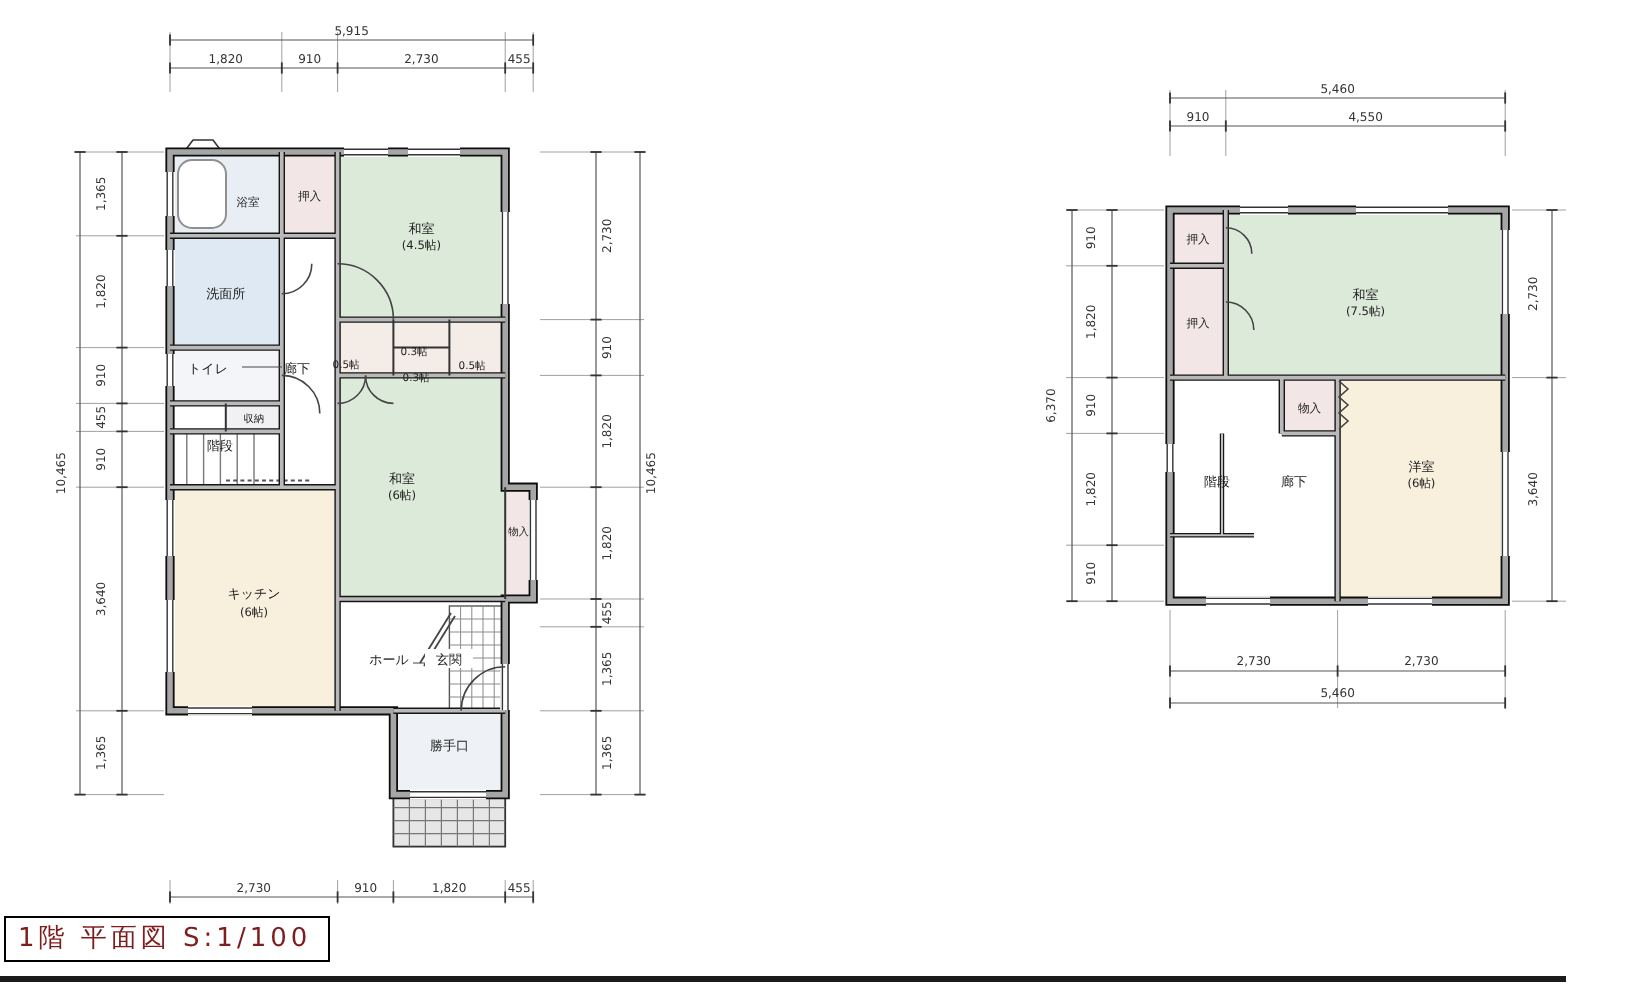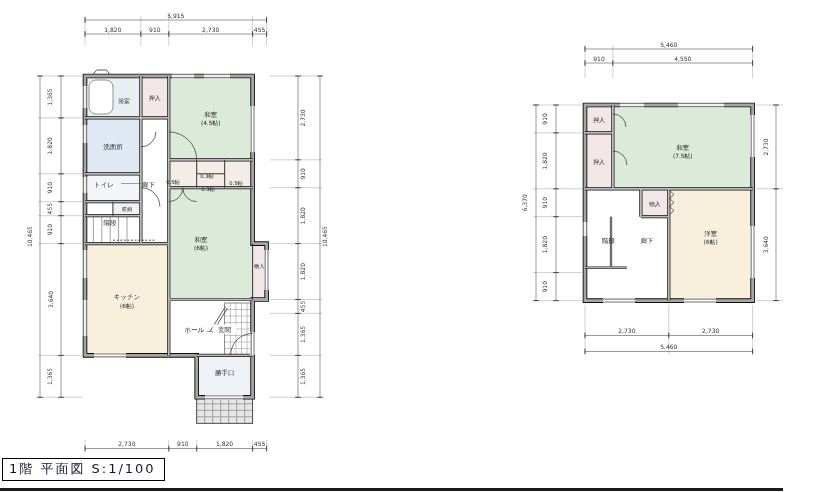--- a/index.html
+++ b/index.html
@@ -4,21 +4,21 @@
 <style>
   html,body{margin:0;padding:0;background:#fff;}
   #canvas{position:relative;width:783px;height:492px;background:#ffffff;overflow:hidden;
           font-family:"DejaVu Sans",sans-serif;}
   svg{position:absolute;left:0;top:0;}
   .dim{font-size:6px;fill:#333;text-anchor:middle;}
   .room{font-size:6.5px;fill:#222;text-anchor:middle;}
   .rooms{font-size:5.8px;fill:#222;text-anchor:middle;}
   .roomxs{font-size:5.2px;fill:#222;text-anchor:middle;}
   .titlebox{position:absolute;top:458px;border:1.6px solid #000;background:#fff;
-            font-size:13px;color:#0f172a;padding:1px 8px 2px 6px;letter-spacing:2px;white-space:nowrap;}
+            font-size:13px;color:#7f1d1d;padding:1px 8px 2px 6px;letter-spacing:2px;white-space:nowrap;}
   .bottombar{position:absolute;left:0;top:488px;width:821px;height:3px;background:#1b1b1b;}
 </style>
 </head>
 <body>
 
 <div id="canvas">
 <svg width="821" height="492" viewBox="0 0 821 492">
 
   <g>
 

